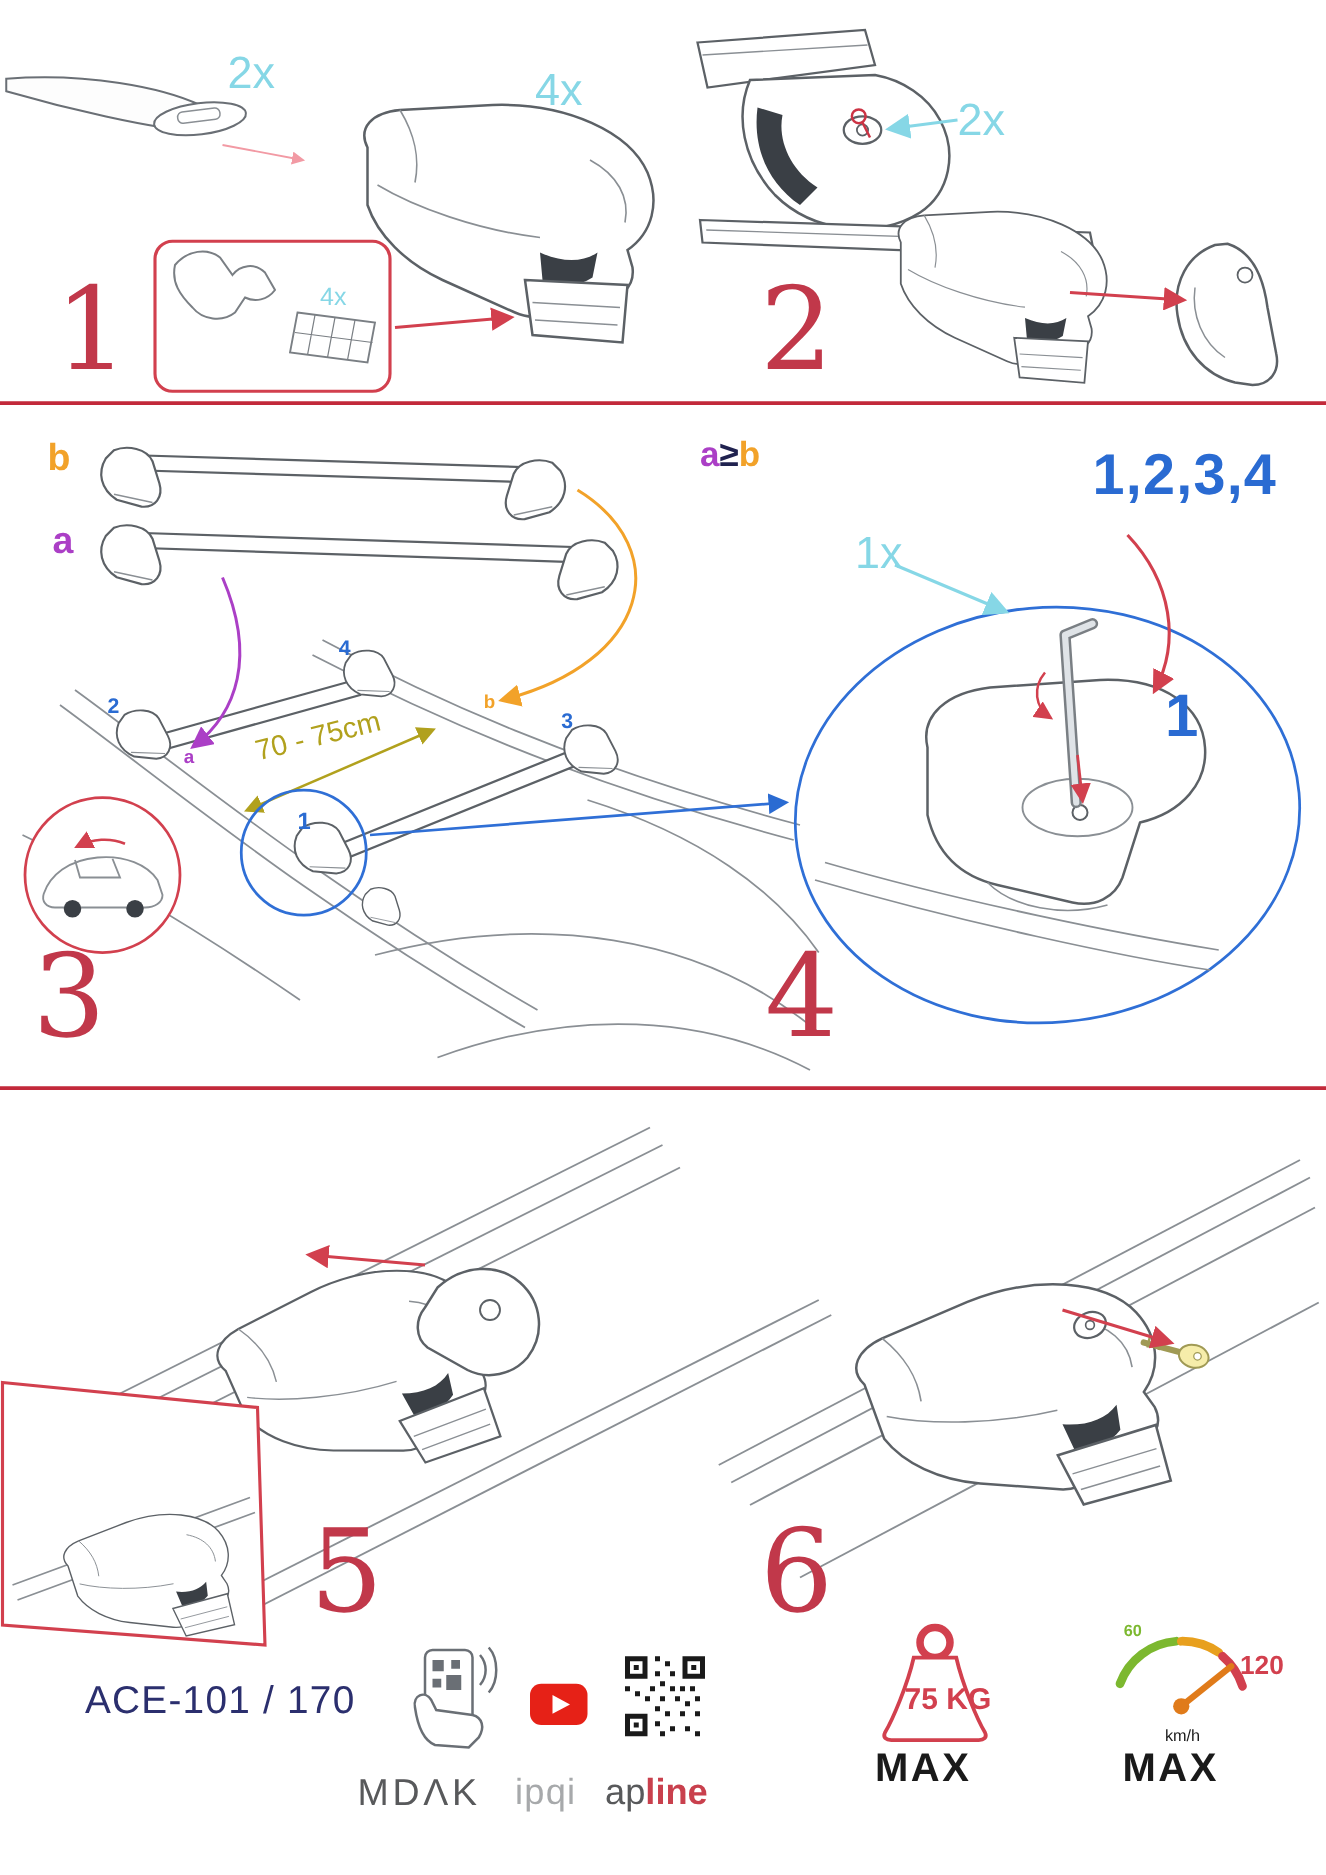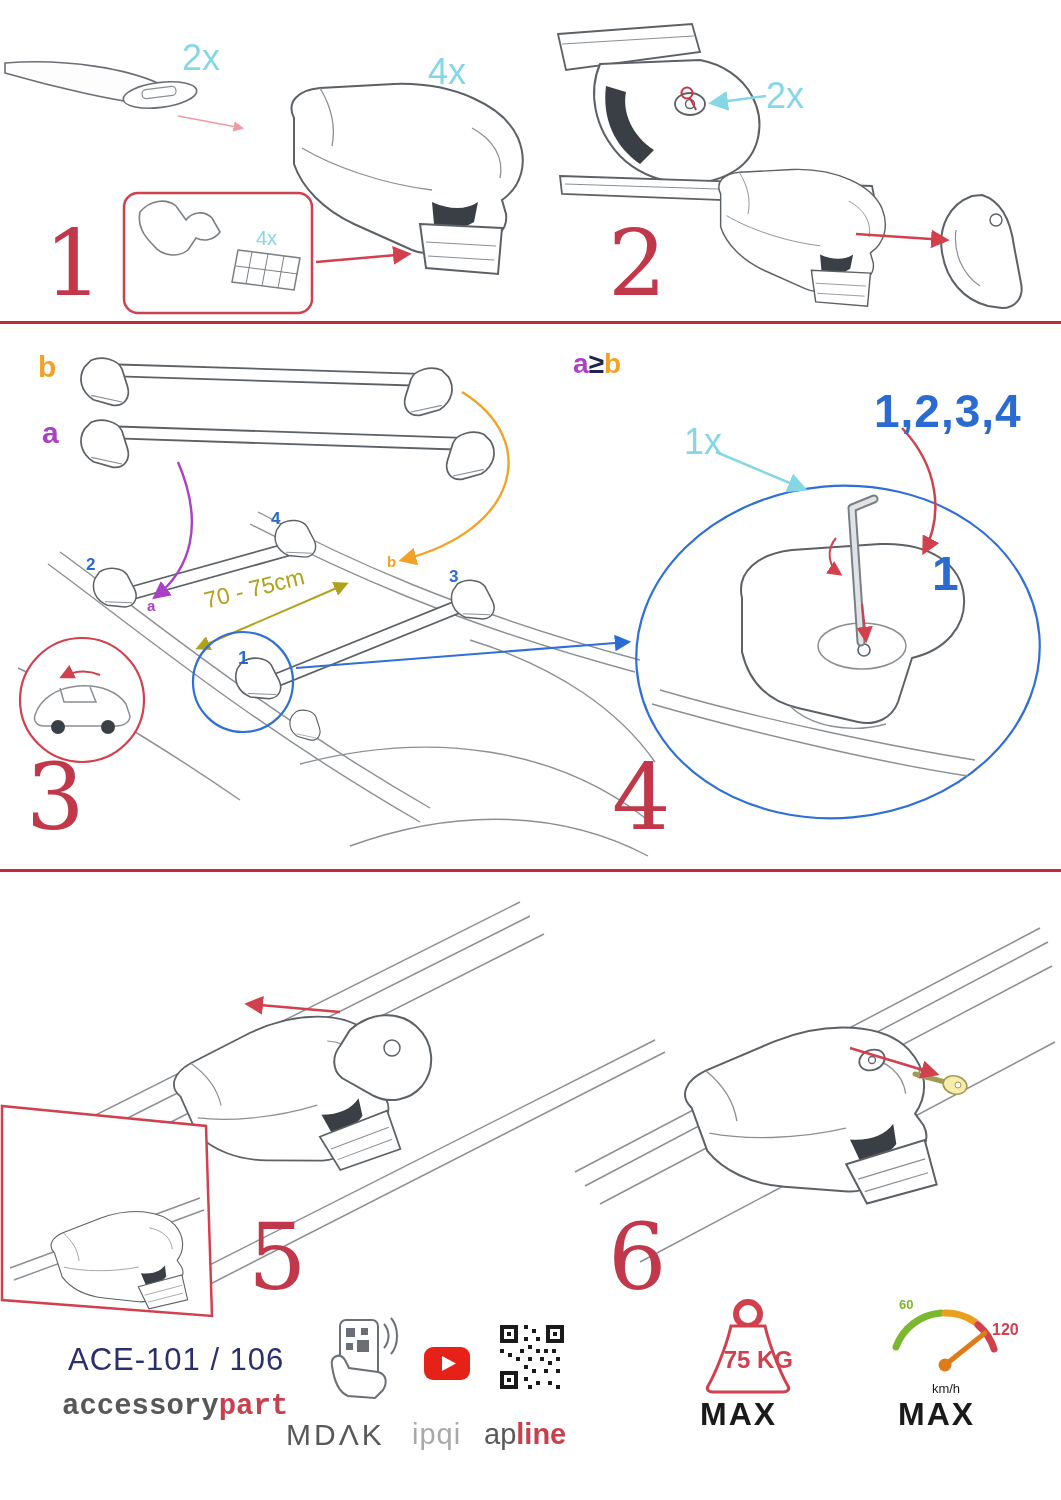--- a/index.html
+++ b/index.html
@@ -29,21 +29,21 @@
   .brand .bg1{color:#57585a}
   .brand .bg2{color:#c9404d}
   .logo-mdak{font-size:30px;font-weight:normal;color:#58595b;letter-spacing:3px}
   .logo-ipqi{font-size:29px;color:#a7a9ab;letter-spacing:1px}
   .logo-apline{font-size:29px;font-weight:bold}
   .logo-apline .lg1{color:#58595b;font-weight:normal}
   .logo-apline .lg2{color:#c9404d}
   .weight-txt{font-size:24px;font-weight:bold;color:#d2404e;text-align:right}
   .max-txt{font-size:32px;font-weight:bold;color:#1a1a1a;letter-spacing:2px;text-align:left}
   .speed-low{font-size:13px;font-weight:bold;color:#7cb82f}
-  .speed-high{font-size:16px;font-weight:bold;color:#d2404e}
+  .speed-high{font-size:21px;font-weight:bold;color:#d2404e}
   .speed-unit{font-size:13px;color:#1a1a1a;text-align:center}
 </style>
 </head>
 <body>
 
 <div class="page">
 
 <svg class="art" width="1061" height="1500" viewBox="0 0 1061 1500">
   <defs>
     <marker id="m-red" viewBox="0 0 10 10" refX="8" refY="5" markerWidth="7.5" markerHeight="7.5" orient="auto-start-reverse">
@@ -291,35 +291,32 @@
 <div class="lbl tag-a" style="left:42px;top:418px">a</div>
 <div class="lbl pos" style="left:86px;top:556px">2</div>
 <div class="lbl pos" style="left:271px;top:510px">4</div>
 <div class="lbl pos" style="left:449px;top:568px">3</div>
 <div class="lbl pos-big" style="left:238px;top:648px">1</div>
 <div class="lbl tag-a-sm" style="left:147px;top:598px">a</div>
 <div class="lbl tag-b-sm" style="left:387px;top:554px">b</div>
 <div class="lbl distance" style="left:202px;top:590px">70 - 75cm</div>
 <div class="lbl step-num" style="left:26px;top:752px">3</div>
 
-<div class="lbl formula" style="left:573px;top:350px">
+<div class="lbl formula" style="left:560px;top:350px">
   <span class="fa">a</span><span class="fop">≥</span><span class="fb">b</span>
 </div>
-<div class="lbl sequence" style="left:874px;top:388px">1,2,3,4</div>
+<div class="lbl sequence" style="left:874px;top:356px">1,2,3,4</div>
 <div class="lbl qty" style="left:684px;top:424px">1x</div>
 <div class="lbl first-pos" style="left:932px;top:550px">1</div>
 <div class="lbl step-num" style="left:612px;top:752px">4</div>
 
 <div class="lbl step-num" style="left:248px;top:1212px">5</div>
 <div class="lbl step-num" style="left:608px;top:1212px">6</div>
 
-<div class="lbl product" style="left:68px;top:1344px">ACE-101 / 106</div>
-<div class="lbl brand" style="left:62px;top:1392px">
-  <span class="bg1">accessory</span><span class="bg2">part</span>
-</div>
+<div class="lbl product" style="left:68px;top:1344px">ACE-101 / 170</div>
 <div class="lbl logo-mdak" style="left:286px;top:1420px">MDΛK</div>
 <div class="lbl logo-ipqi" style="left:412px;top:1420px">ipqi</div>
 <div class="lbl logo-apline" style="left:484px;top:1420px">
   <span class="lg1">ap</span><span class="lg2">line</span>
 </div>
 
 <div class="lbl weight-txt" style="left:703px;top:1348px;width:90px">75 KG</div>
 <div class="lbl max-txt" style="left:700px;top:1398px;width:96px">MAX</div>
 
 <div class="lbl speed-low" style="left:899px;top:1298px">60</div>

